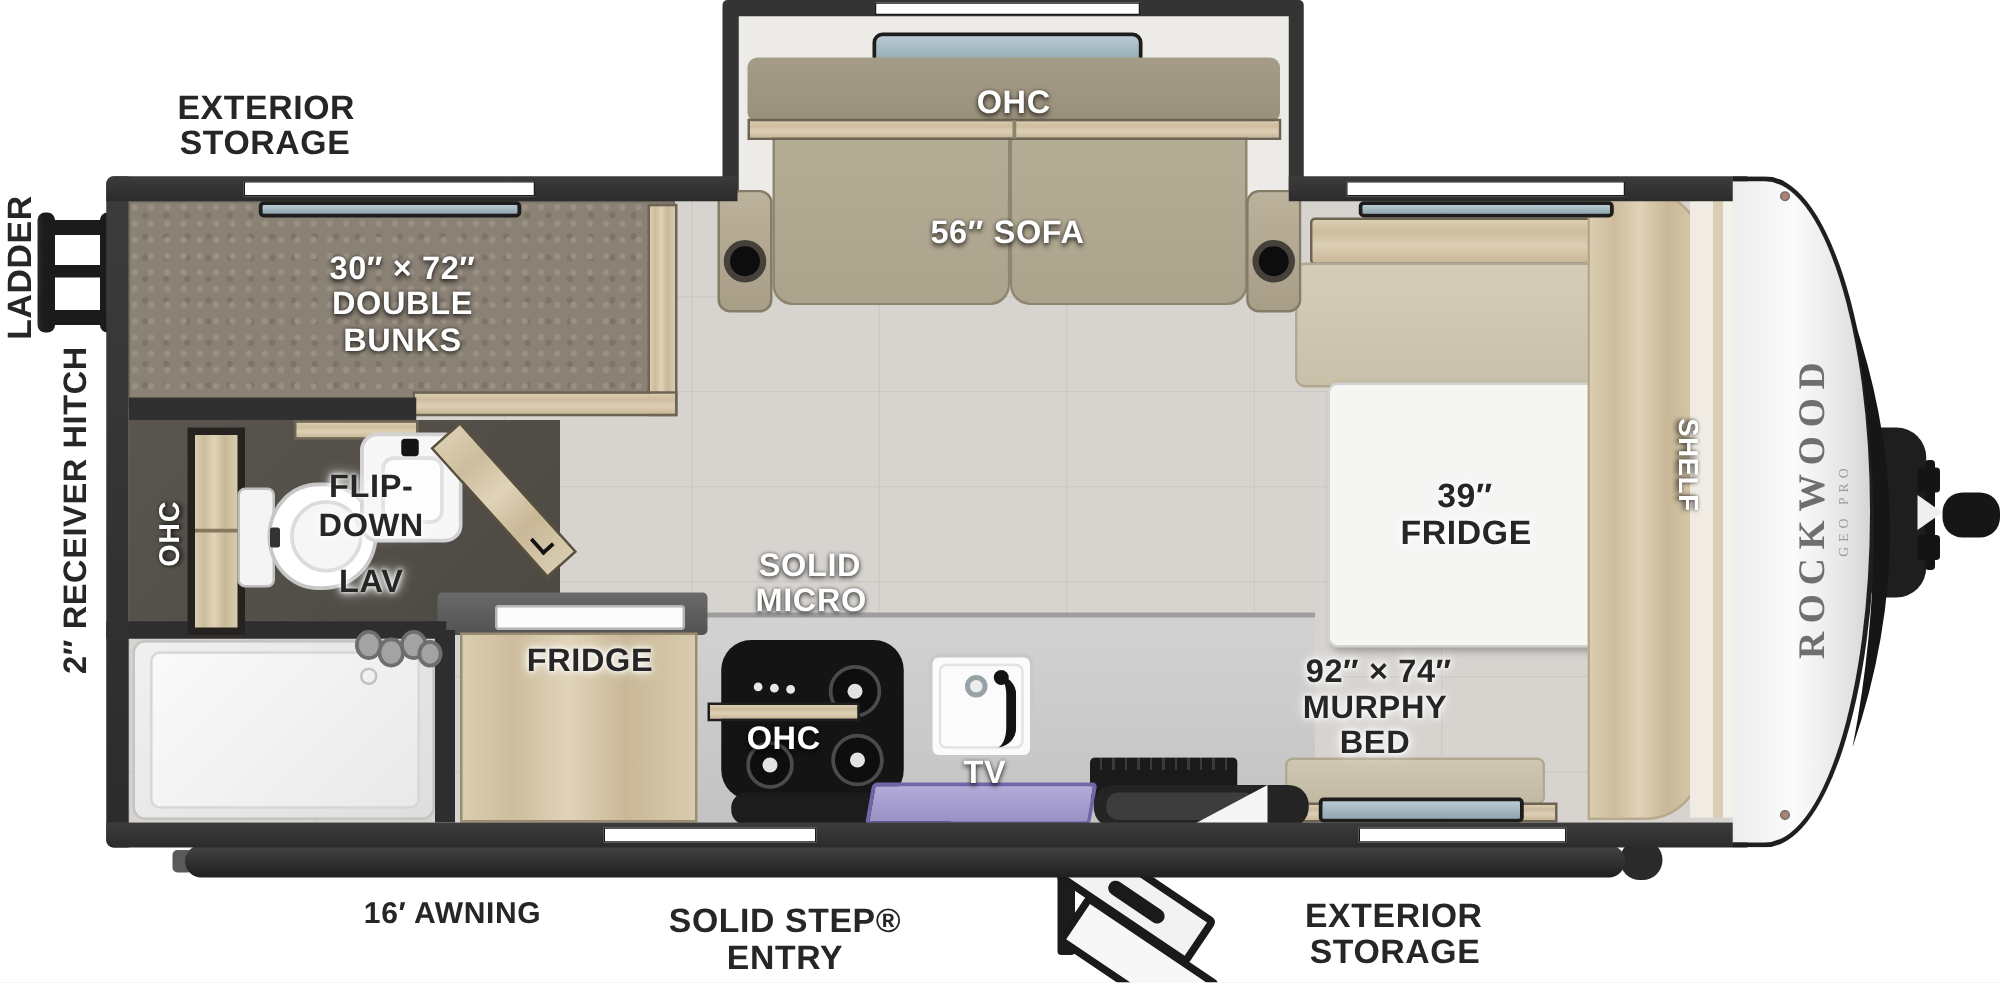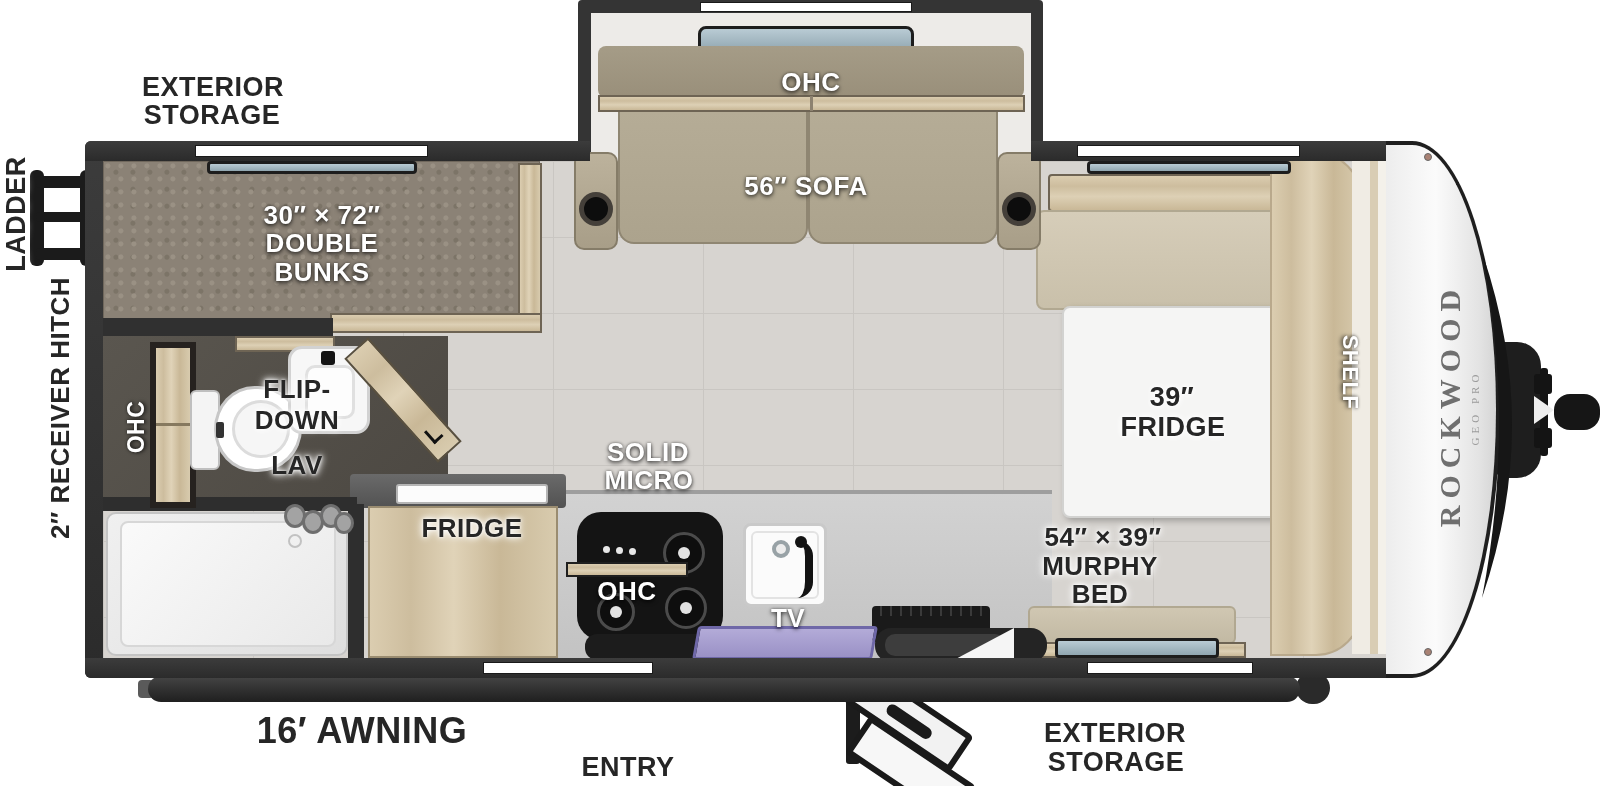--- a/index.html
+++ b/index.html
@@ -143,21 +143,21 @@
   <div style="left:1036px;top:210px;width:250px;height:100px;background:linear-gradient(180deg,#d6cdb9,#c9c0aa);border:2px solid #b1a891;border-radius:8px;z-index:4;"></div>
   <div style="left:1062px;top:306px;width:226px;height:212px;background:#f5f5f4;border:2px solid #d2d2d0;border-radius:8px;box-shadow:3px 3px 6px rgba(0,0,0,.25);z-index:5;"></div>
   <div style="left:1028px;top:606px;width:208px;height:38px;background:linear-gradient(180deg,#d0c7b2,#c2b9a3);border:2px solid #b1a891;border-radius:6px;z-index:4;"></div>
   <div class="woodh" style="left:1040px;top:642px;width:206px;height:16px;border:2px solid #6e6454;z-index:4;"></div>
   <div class="glass" style="left:1055px;top:638px;width:164px;height:20px;"></div>
   <div class="woodv" style="left:1270px;top:152px;width:92px;height:504px;border:2px solid #b9a98c;border-radius:0 46px 46px 0;z-index:5;"></div>
   <div style="left:1352px;top:160px;width:52px;height:494px;background:linear-gradient(90deg,#f0ece4 0 18px,#d9cdb4 18px 26px,#f4f1ea 26px 52px);z-index:6;"></div>
   <div class="lbl d ctr" style="left:1172px;top:397px;font-size:27px;">39″</div>
   <div class="lbl d ctr" style="left:1173px;top:427px;font-size:27px;">FRIDGE</div>
   <div class="lbl w rcw" style="left:1350px;top:372px;font-size:22px;">SHELF</div>
-  <div class="lbl d ctr" style="left:1103px;top:537px;">54″ × 39″</div>
+  <div class="lbl d ctr" style="left:1103px;top:537px;">92″ × 74″</div>
   <div class="lbl d ctr" style="left:1100px;top:566px;">MURPHY</div>
   <div class="lbl d ctr" style="left:1100px;top:594px;">BED</div>
 
   <div style="left:1386px;top:141px;width:114px;height:537px;background:linear-gradient(90deg,#ededed,#fbfbfb 45%,#e3e3e3 85%,#d5d5d5);border:4px solid #1f1f1f;border-left:none;border-radius:0 88px 88px 0 / 0 268px 268px 0;z-index:16;"></div>
   <div class="rivet" style="left:1424px;top:153px;z-index:17;"></div>
   <div class="rivet" style="left:1424px;top:648px;z-index:17;"></div>
   <div style="left:1476px;top:252px;width:40px;height:346px;z-index:17;">
     <svg width="40" height="346" viewBox="0 0 40 346" style="position:absolute;left:0;top:0;">
       <path d="M6,0 Q36,88 36,173 Q36,258 6,346 Q23,258 23,173 Q23,88 6,0 Z" fill="#161616"></path>
     </svg>
@@ -189,18 +189,19 @@
     <div style="left:50px;top:0;width:14px;height:96px;background:#1b1b1b;border-radius:6px;"></div>
     <div style="left:6px;top:6px;width:58px;height:12px;background:#1b1b1b;border-radius:4px;"></div>
     <div style="left:6px;top:42px;width:58px;height:10px;background:#1b1b1b;border-radius:4px;"></div>
     <div style="left:6px;top:78px;width:58px;height:12px;background:#1b1b1b;border-radius:4px;"></div>
   </div>
 
   <div class="lbl d ctr" style="left:213px;top:87px;font-size:27px;">EXTERIOR</div>
   <div class="lbl d ctr" style="left:212px;top:115px;font-size:27px;">STORAGE</div>
   <div class="lbl d rccw" style="left:16px;top:214px;font-size:27px;">LADDER</div>
   <div class="lbl d rccw" style="left:60px;top:408px;font-size:26px;">2″ RECEIVER HITCH</div>
-  <div class="lbl d ctr" style="left:362px;top:731px;font-size:36px;">16′ AWNING</div>
+  <div class="lbl d ctr" style="left:362px;top:731px;font-size:24px;">16′ AWNING</div>
+  <div class="lbl d ctr" style="left:628px;top:737px;font-size:27px;">SOLID STEP®</div>
   <div class="lbl d ctr" style="left:628px;top:767px;font-size:27px;">ENTRY</div>
   <div class="lbl d ctr" style="left:1115px;top:733px;font-size:27px;">EXTERIOR</div>
   <div class="lbl d ctr" style="left:1116px;top:762px;font-size:27px;">STORAGE</div>
 
 </div>
 
 </body></html>

